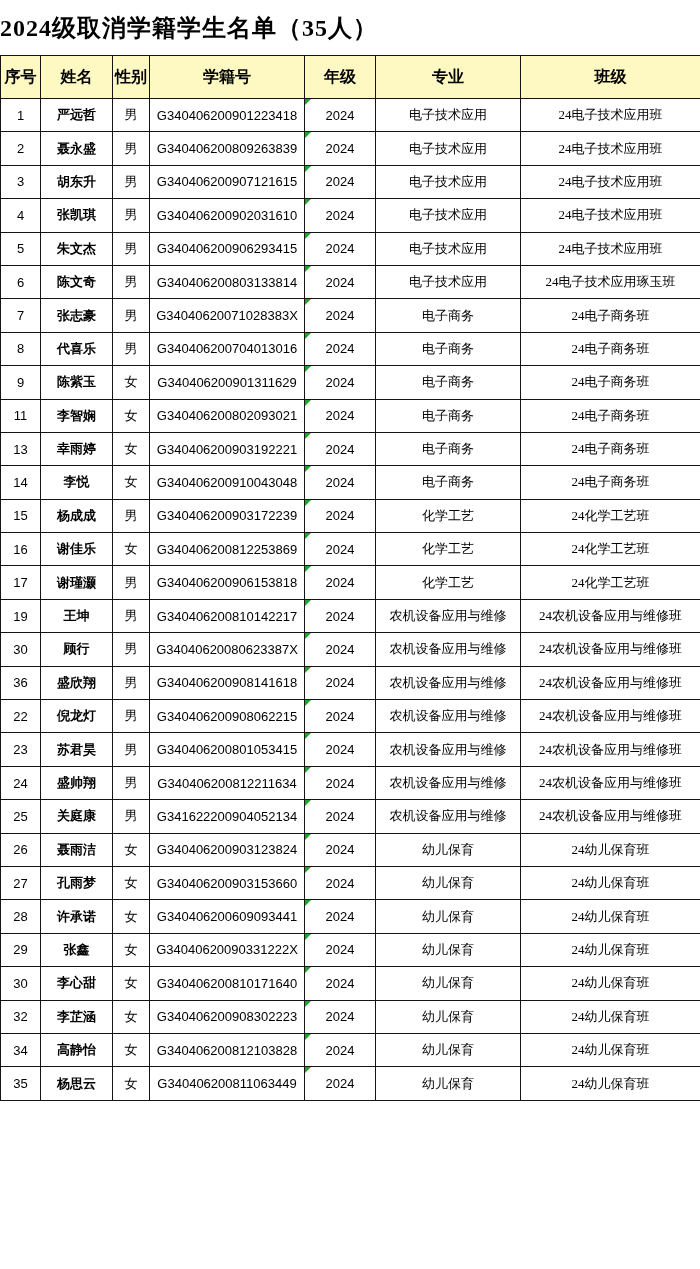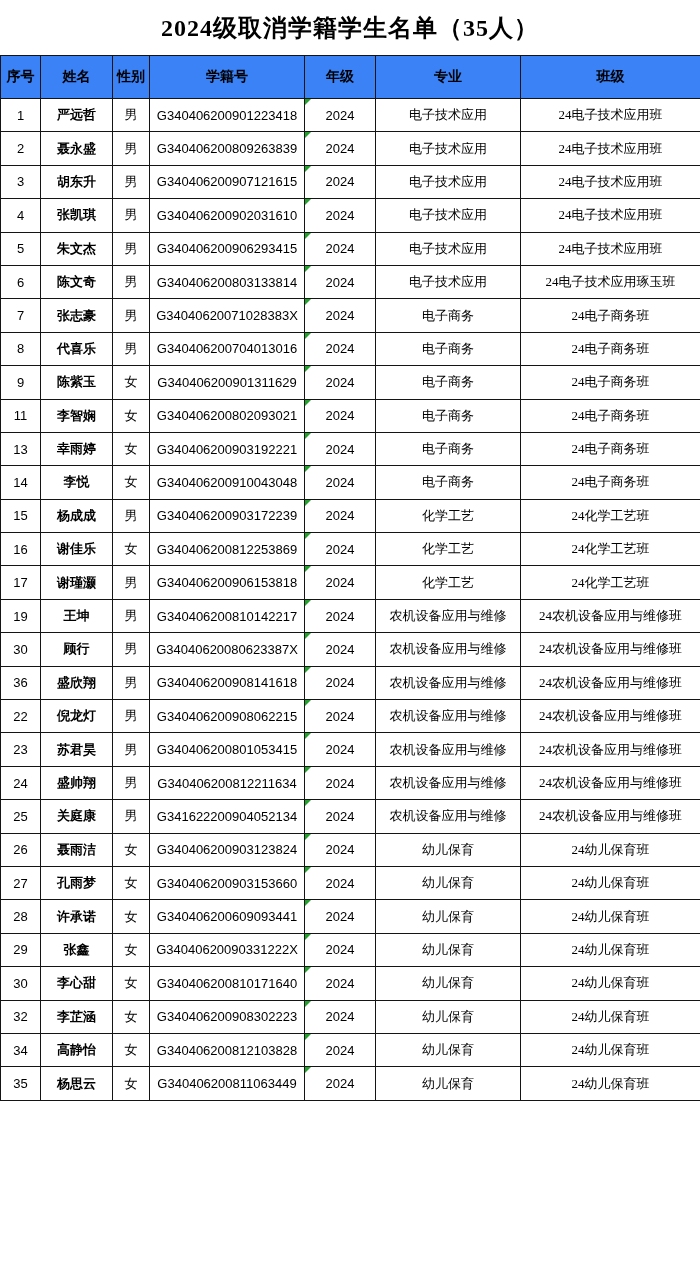--- a/index.html
+++ b/index.html
@@ -12,21 +12,20 @@
   .page {
     width: 700px;
     height: 1269px;
     background: #ffffff;
     overflow: hidden;
   }
   .title-bar {
     height: 55px;
     display: flex;
     align-items: center;
-    justify-content: center;
   }
   .title-bar h1 {
     margin: 0;
     font-family: "Liberation Serif", serif;
     font-size: 24px;
     font-weight: bold;
     letter-spacing: 1px;
   }
   table.roster {
     width: 700px;
@@ -35,24 +34,24 @@
   }
   table.roster th, table.roster td {
     border: 1px solid #141414;
     text-align: center;
     vertical-align: middle;
     padding: 0;
     overflow: hidden;
     white-space: nowrap;
   }
   table.roster thead th {
-    background: #3b82f6;
+    background: #fef9c3;
     height: 42px;
     font-family: "Liberation Serif", serif;
-    font-size: 14px;
+    font-size: 16px;
     font-weight: bold;
   }
   table.roster tbody td {
     height: 32.4px;
     font-size: 13px;
     background: #ffffff;
   }
   td.c-name {
     font-family: "Liberation Serif", serif;
     font-weight: bold;

